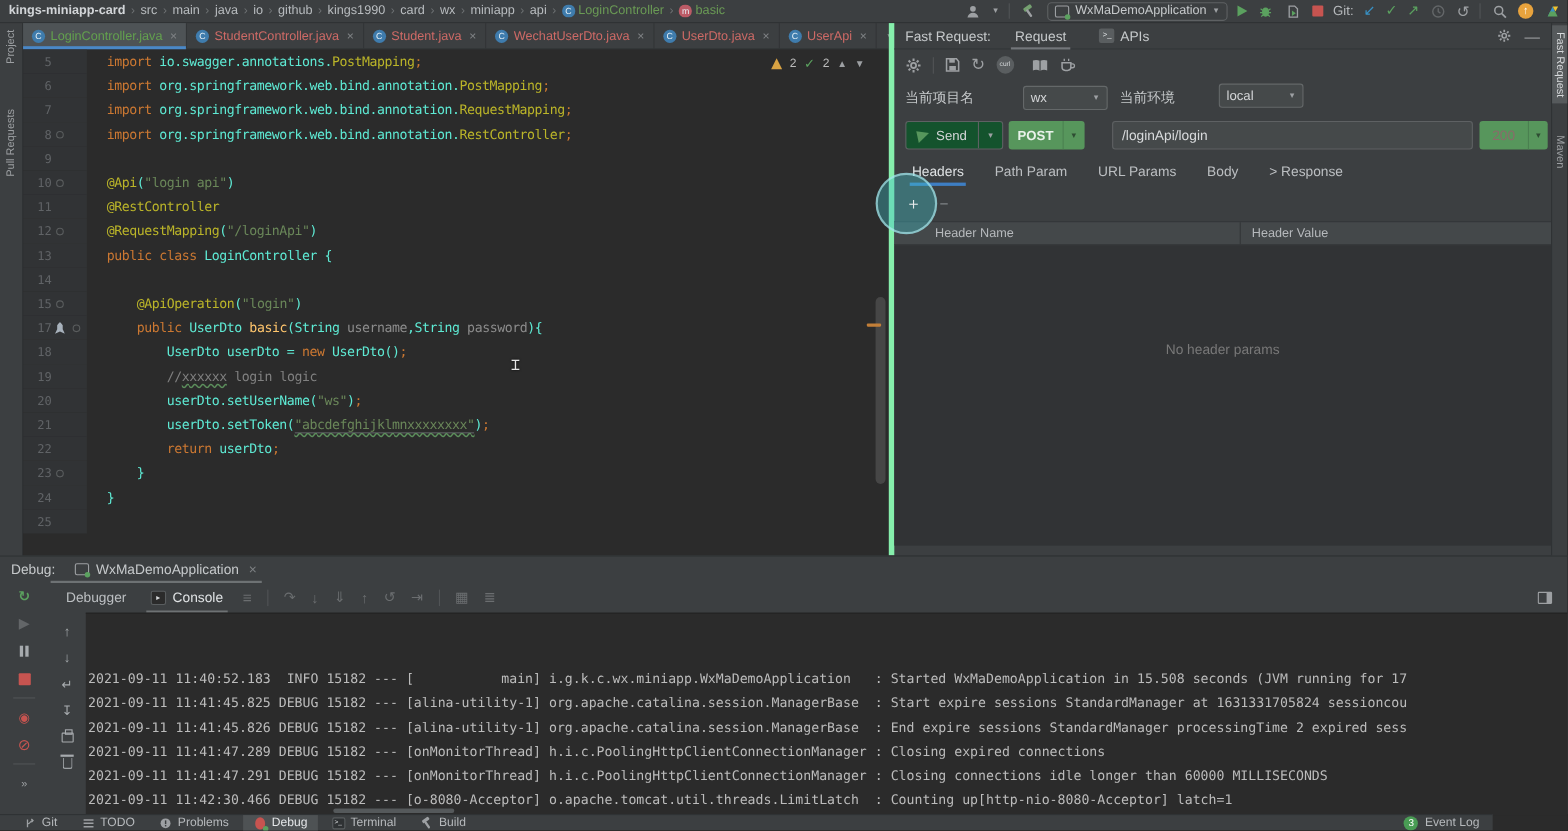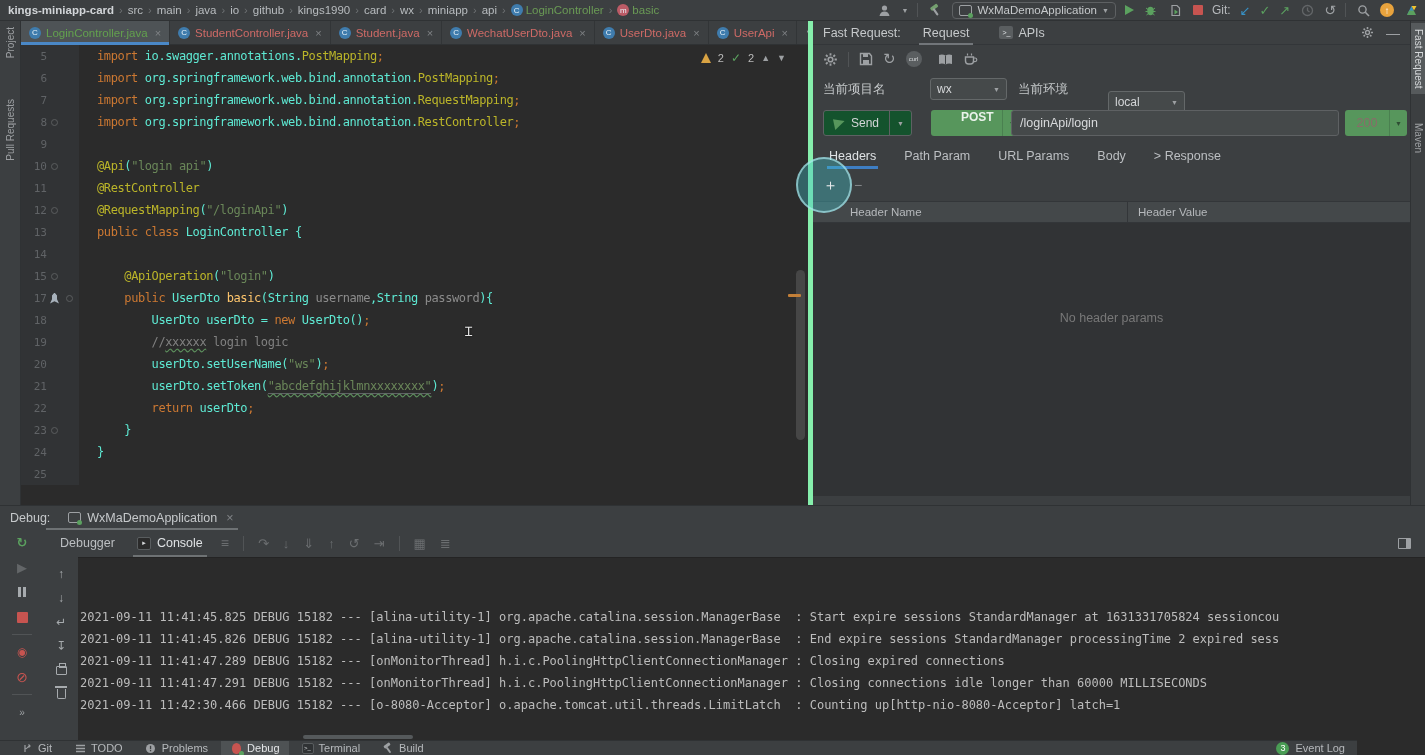--- a/index.html
+++ b/index.html
@@ -87,21 +87,21 @@
   .curl-badge { width:16px; height:16px; border-radius:50%; background:#5a5e60; color:#d6d9db; font-size:6px; display:flex; align-items:center; justify-content:center; }
   .fr-form { position:relative; height:68px; }
   .fr-label { position:absolute; color:#c6c9cb; font-size:12.5px; }
   .combo { position:absolute; height:22px; background:#45494a; border:1px solid #646869; border-radius:3px;
     display:flex; align-items:center; justify-content:space-between; padding:0 6px; color:#d4d6d8; font-size:12px; }
   .btnrow { position:absolute; top:37px; height:26px; display:flex; align-items:center; }
   .send-btn { display:flex; align-items:center; height:26px; background:#14532d; border:1px solid #5e6163; border-radius:3px; overflow:hidden; }
   .send-main { display:flex; align-items:center; gap:6px; padding:0 10px; color:#d4d6d8; }
   .send-plane { width:0; height:0; border-left:11px solid #57965c; border-top:4px solid transparent; border-bottom:7px solid transparent; transform:rotate(-12deg); }
   .send-arrow { width:22px; align-self:stretch; display:flex; align-items:center; justify-content:center; border-left:1px solid #5e6163; }
-  .post-btn { display:flex; height:26px; background:#57965c; border-radius:3px; overflow:hidden; margin-left:19px;padding-left:22px; }
+  .post-btn { display:flex; align-items:center; height:26px; background:#57965c; border-radius:3px; overflow:hidden; margin-left:5px; }
   .post-main { padding:0 8px; color:#e9f2ea; font-weight:bold; font-size:12px; }
   .post-arrow { width:20px; align-self:stretch; display:flex; align-items:center; justify-content:center; border-left:1px solid #4a8050; }
   .url-input { position:absolute; left:198px; top:37px; width:328px; height:26px; background:#45494a; border:1px solid #5e6163; border-radius:3px;
     color:#d8dadc; font-size:12.5px; padding:0 8px; font-family:"Liberation Sans",sans-serif; }
   .status-box { position:absolute; left:532px; top:37px; width:62px; height:26px; background:#57965c; border-radius:3px; display:flex; align-items:center; overflow:hidden; }
   .status-main { flex:1; text-align:center; color:#8b6a6a; font-size:12.5px; }
   .status-arrow { width:18px; align-self:stretch; display:flex; align-items:center; justify-content:center; border-left:1px solid #4a8050; }
   .req-tabs { height:30px; display:flex; align-items:center; gap:24px; padding:0 14px; }
   .req-tab { color:#bcbfc2; font-size:12.5px; position:relative; padding:6px 2px; }
   .req-tab.active { color:#dfe2e4; }
@@ -582,21 +582,21 @@
           </svg>
       </span>
     </div>
     <div class="fr-form">
       <span class="fr-label" style="left:10px;top:8px;">当前项目名</span>
       <div class="combo" style="left:117px;top:5px;width:77px;">
         <span>wx</span>
         <span class="dd-arrow">▼</span>
       </div>
       <span class="fr-label" style="left:205px;top:8px;">当前环境</span>
-      <div class="combo" style="left:295px;top:18px;width:77px;">
+      <div class="combo" style="left:295px;top:3px;width:77px;">
         <span>local</span>
         <span class="dd-arrow">▼</span>
       </div>
       <div class="btnrow" style="left:10px;">
         <div class="send-btn">
           <span class="send-main">
             <span class="send-plane"></span>
             <span>Send</span>
           </span>
           <span class="send-arrow">
@@ -697,20 +697,21 @@
             <span class="ic">↧</span>
             <span class="ic">
                 <span class="printer"></span>
               </span>
             <span class="ic">
                 <span class="trash"></span>
               </span>
           </div>
           <div class="console" id="console">
             <div class="hscroll"></div>
+          <div class="line">2021-09-11 11:40:52.183  INFO 15182 --- [           main] i.g.k.c.wx.miniapp.WxMaDemoApplication   : Started WxMaDemoApplication in 15.508 seconds (JVM running for 17</div>
               <div class="line">2021-09-11 11:41:45.825 DEBUG 15182 --- [alina-utility-1] org.apache.catalina.session.ManagerBase  : Start expire sessions StandardManager at 1631331705824 sessioncou</div>
               <div class="line">2021-09-11 11:41:45.826 DEBUG 15182 --- [alina-utility-1] org.apache.catalina.session.ManagerBase  : End expire sessions StandardManager processingTime 2 expired sess</div>
               <div class="line">2021-09-11 11:41:47.289 DEBUG 15182 --- [onMonitorThread] h.i.c.PoolingHttpClientConnectionManager : Closing expired connections</div>
               <div class="line">2021-09-11 11:41:47.291 DEBUG 15182 --- [onMonitorThread] h.i.c.PoolingHttpClientConnectionManager : Closing connections idle longer than 60000 MILLISECONDS</div>
               <div class="line">2021-09-11 11:42:30.466 DEBUG 15182 --- [o-8080-Acceptor] o.apache.tomcat.util.threads.LimitLatch  : Counting up[http-nio-8080-Acceptor] latch=1</div>
             </div>
         </div>
       </div>
     </div>
   </div>

